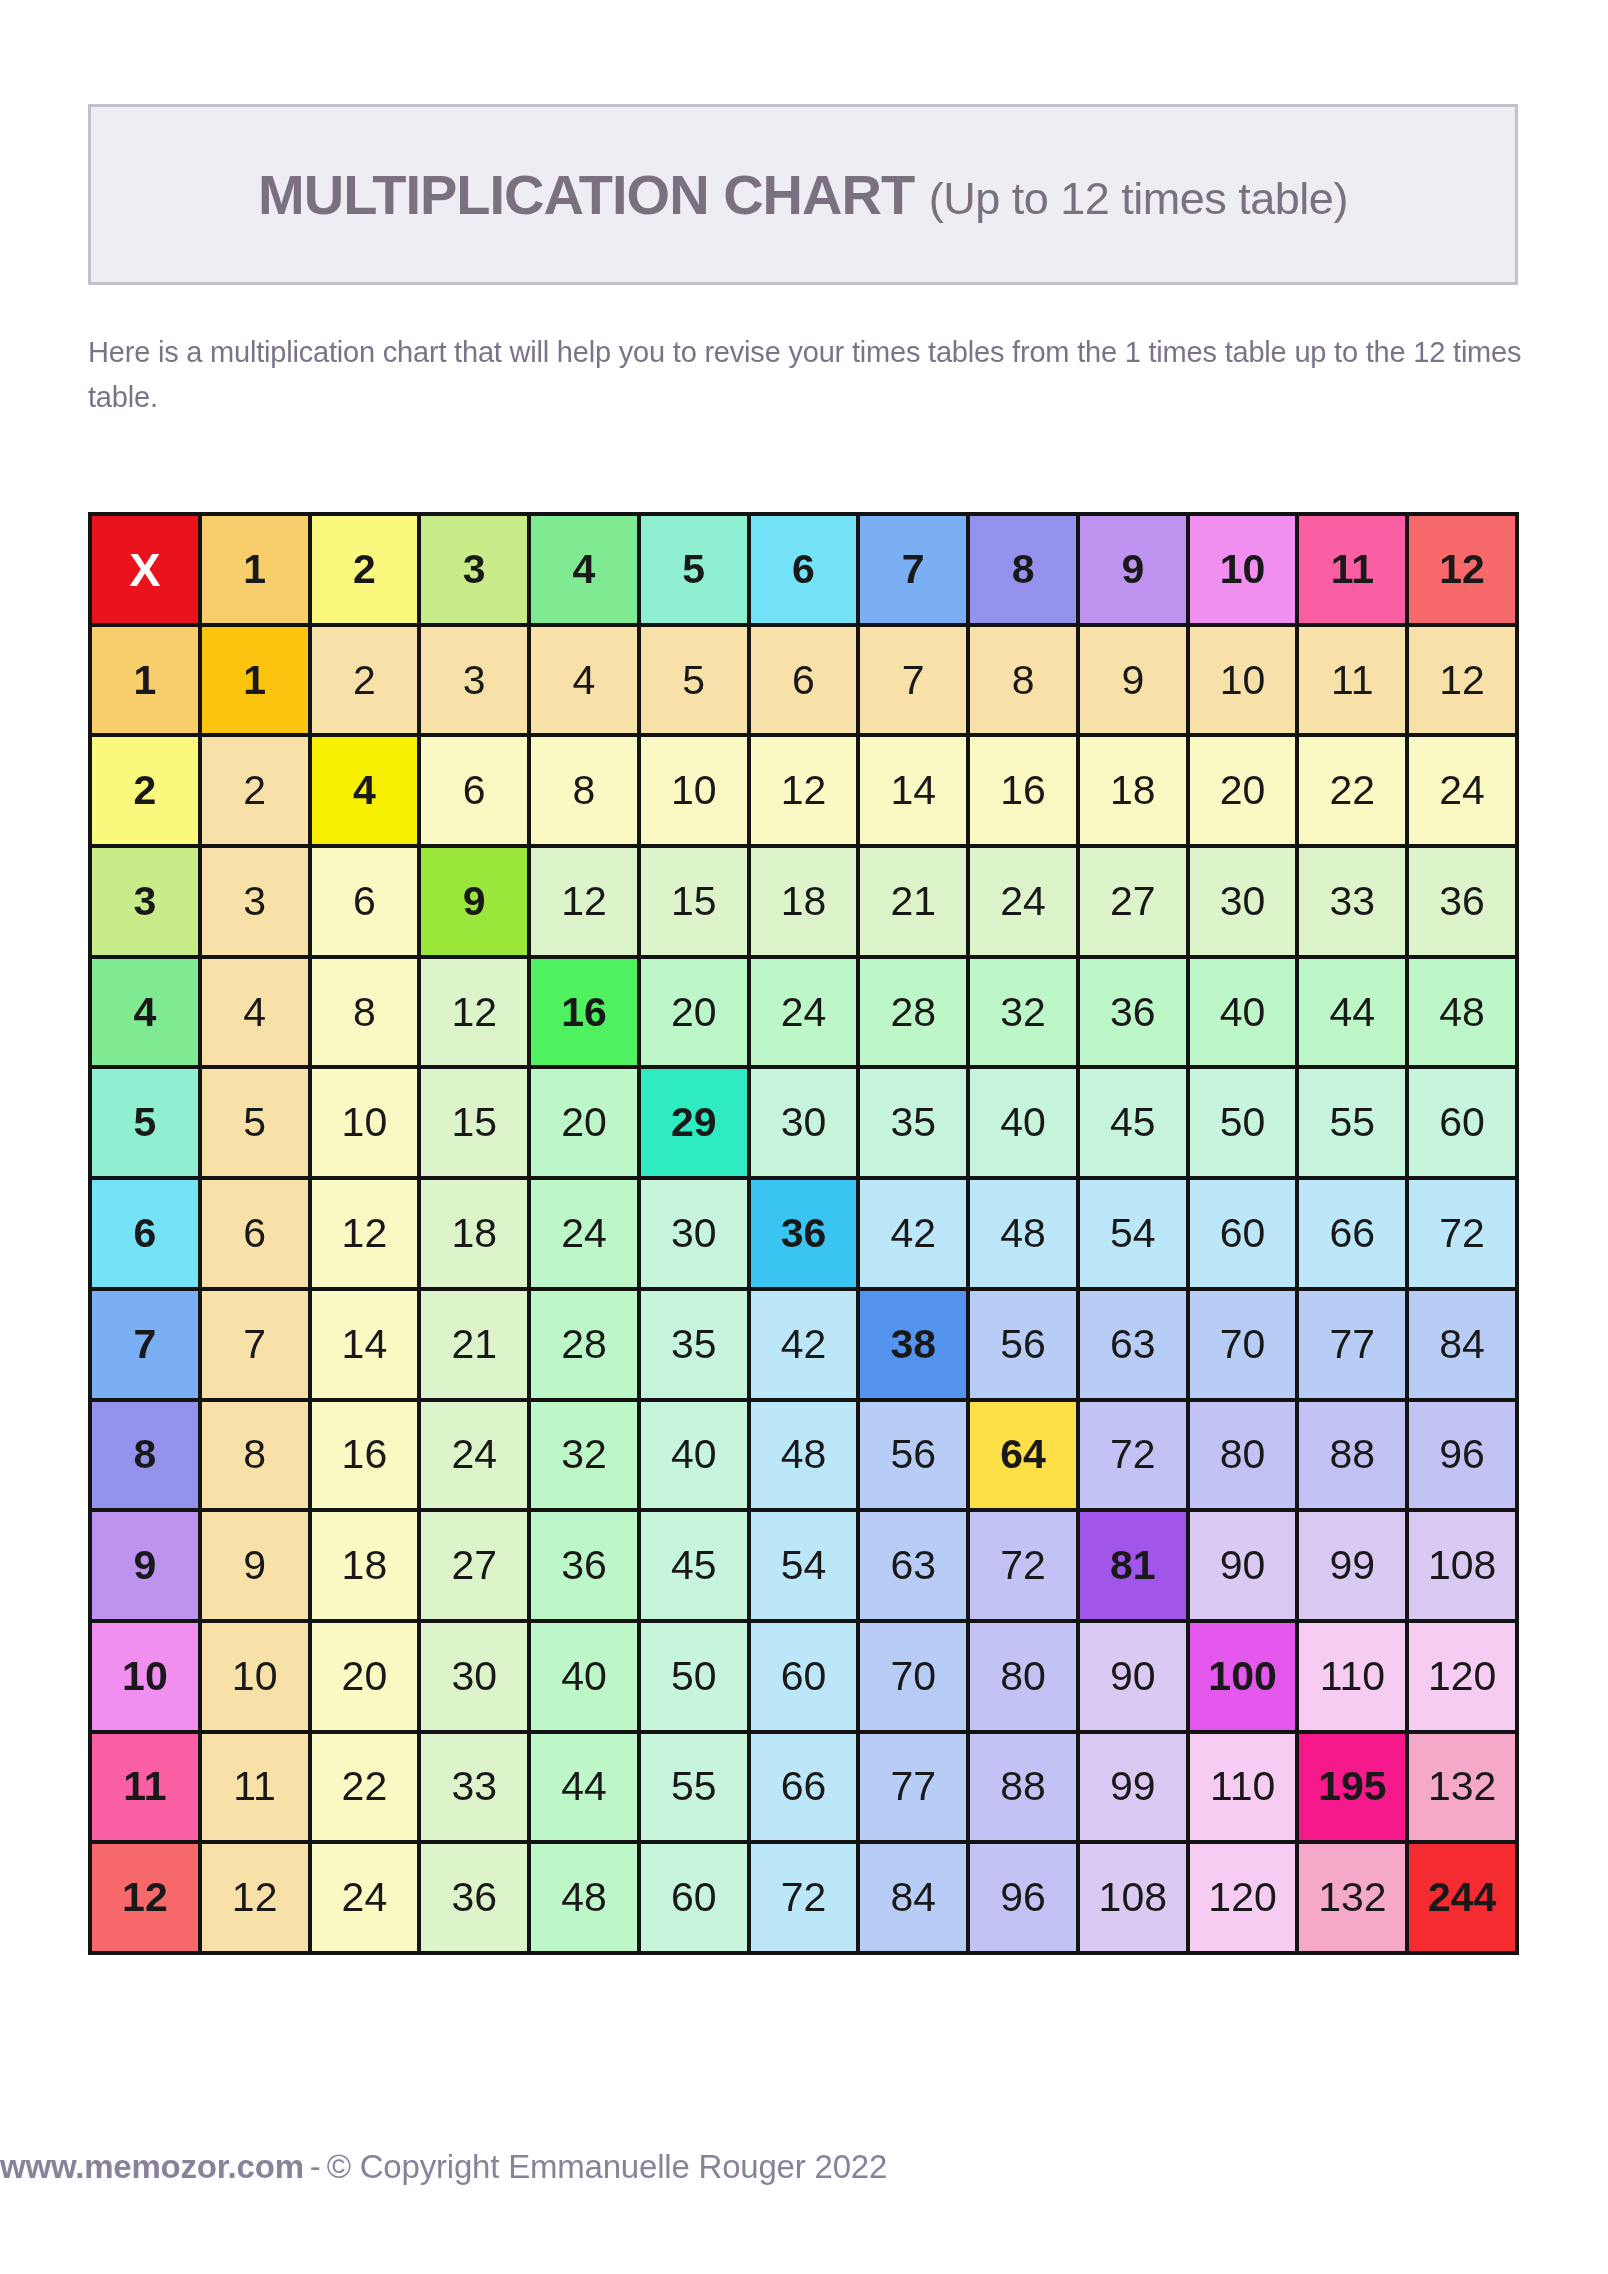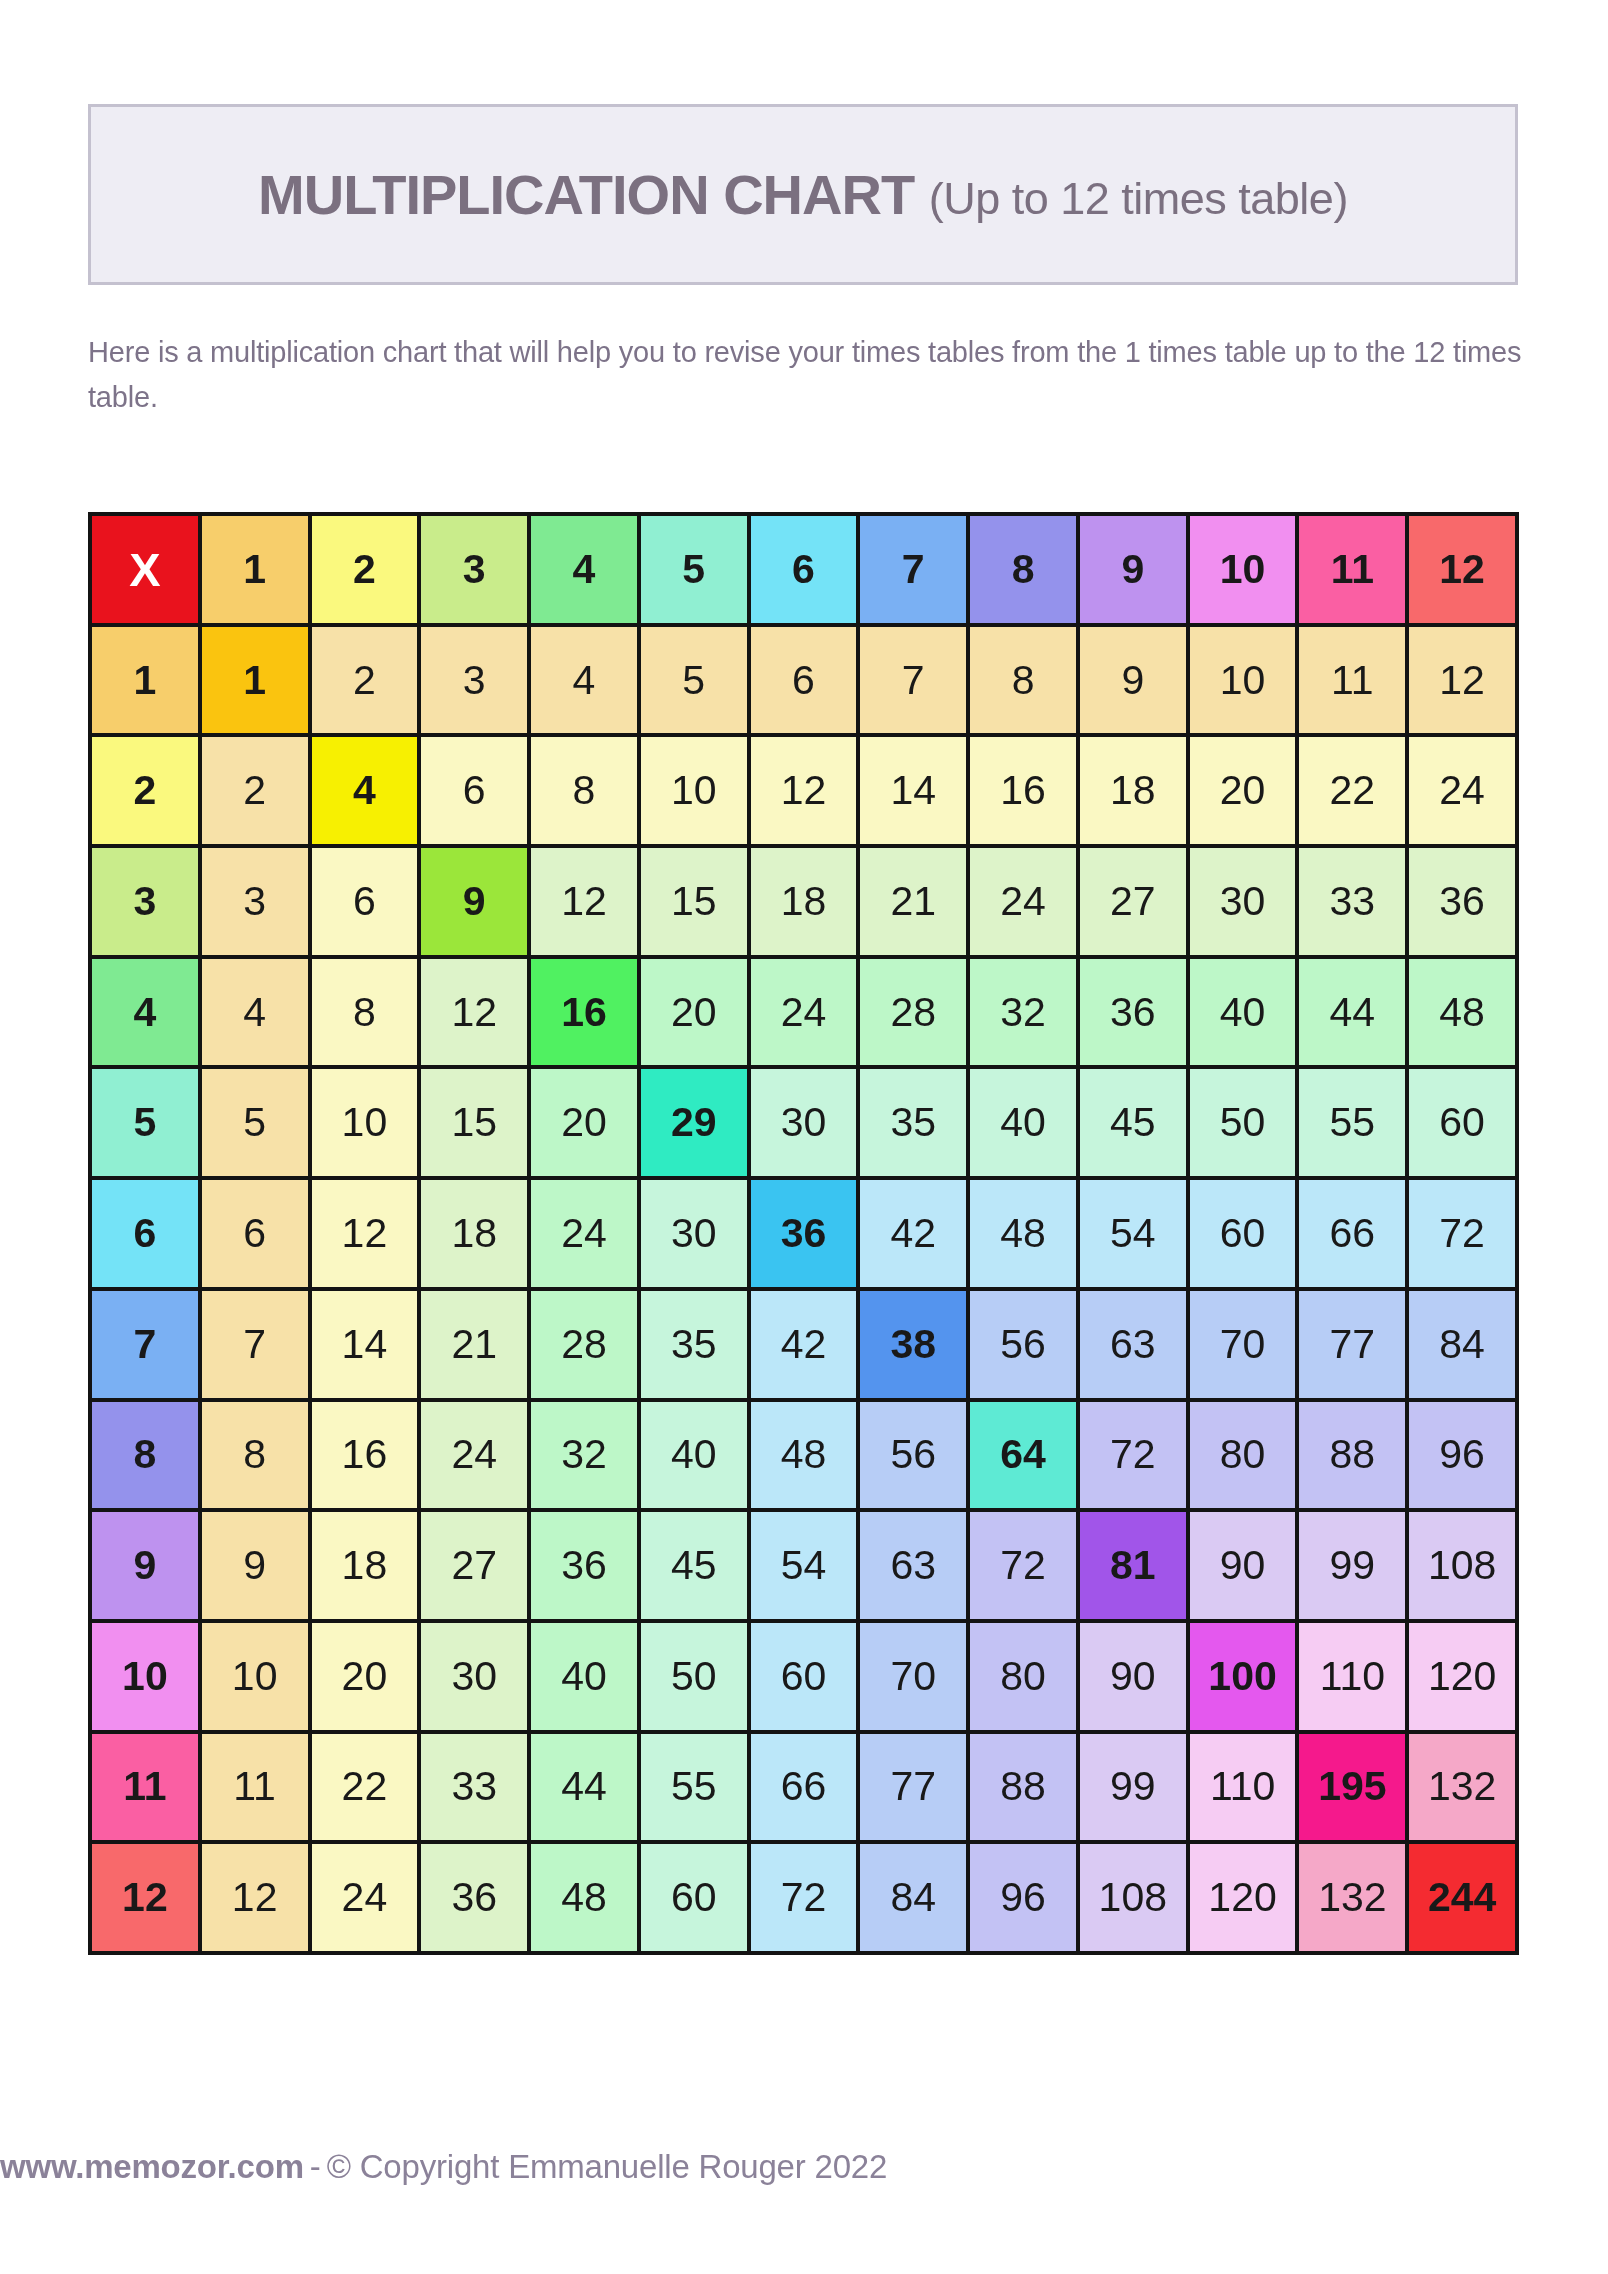--- a/index.html
+++ b/index.html
@@ -183,21 +183,21 @@
     <div class="cell" style="background: rgb(183, 205, 246);">77</div>
     <div class="cell" style="background: rgb(183, 205, 246);">84</div>
     <div class="cell bold" style="background: rgb(148, 146, 236);">8</div>
     <div class="cell" style="background: rgb(247, 225, 168);">8</div>
     <div class="cell" style="background: rgb(250, 248, 195);">16</div>
     <div class="cell" style="background: rgb(221, 243, 201);">24</div>
     <div class="cell" style="background: rgb(189, 247, 200);">32</div>
     <div class="cell" style="background: rgb(198, 245, 220);">40</div>
     <div class="cell" style="background: rgb(187, 231, 249);">48</div>
     <div class="cell" style="background: rgb(183, 205, 246);">56</div>
-    <div class="cell bold" style="background: #5eead4;">64</div>
+    <div class="cell bold" style="background: #fde047;">64</div>
     <div class="cell" style="background: rgb(195, 194, 244);">72</div>
     <div class="cell" style="background: rgb(195, 194, 244);">80</div>
     <div class="cell" style="background: rgb(195, 194, 244);">88</div>
     <div class="cell" style="background: rgb(195, 194, 244);">96</div>
     <div class="cell bold" style="background: rgb(190, 146, 239);">9</div>
     <div class="cell" style="background: rgb(247, 225, 168);">9</div>
     <div class="cell" style="background: rgb(250, 248, 195);">18</div>
     <div class="cell" style="background: rgb(221, 243, 201);">27</div>
     <div class="cell" style="background: rgb(189, 247, 200);">36</div>
     <div class="cell" style="background: rgb(198, 245, 220);">45</div>

